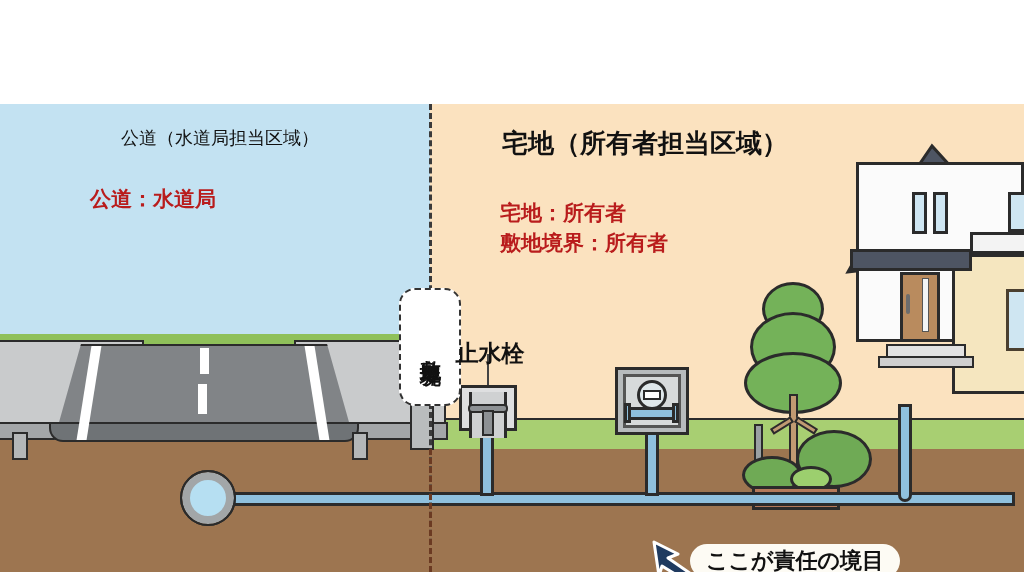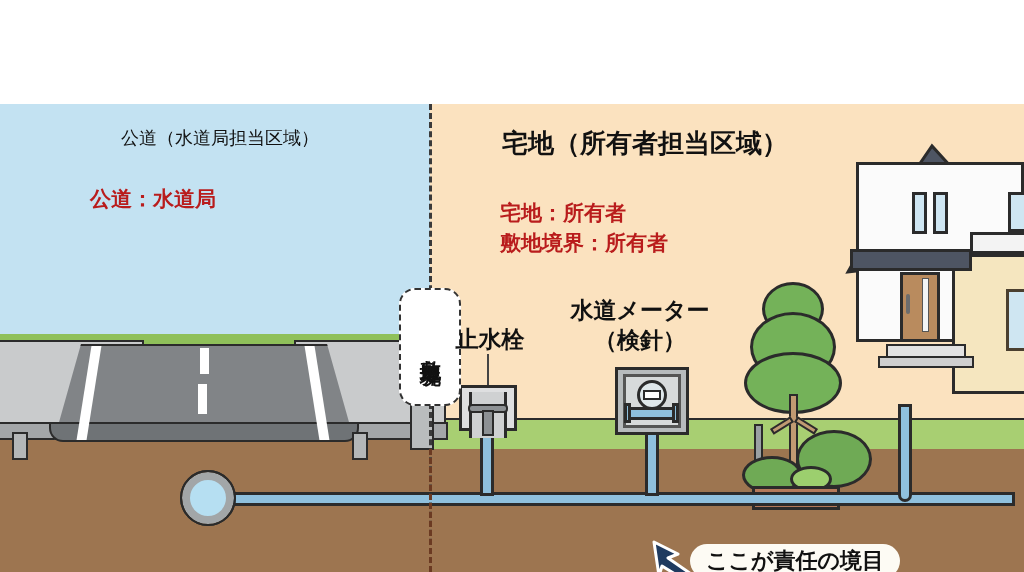--- a/index.html
+++ b/index.html
@@ -68,21 +68,21 @@
   .hl{position:absolute;left:40px;top:22px;width:360px;text-align:center;
       font-size:18px;font-weight:normal;color:#111;}
   .hr{position:absolute;left:455px;top:22px;width:380px;text-align:center;
       font-size:26px;font-weight:bold;color:#111;}
   .sub{font-size:21px;font-weight:bold;color:#b91c1c;position:absolute;line-height:1.45;}
   .subL{left:90px;top:80px;}
   .subR{left:500px;top:94px;}
 
   
   .lab{position:absolute;font-size:23px;font-weight:bold;color:#111;text-align:center;}
-  .lab-stop{left:430px;top:220px;width:120px;}
+  .lab-stop{left:430px;top:234px;width:120px;}
   .lab-meter{left:540px;top:192px;width:200px;line-height:1.3;}
   .lab-main{left:100px;top:398px;width:260px;color:#fff;font-size:24px;}
   .lab-supply{left:560px;top:396px;width:200px;color:#fff;font-size:24px;}
 
   
   .leader{position:absolute;left:487px;top:250px;width:2px;height:58px;background:#444;}
 
   
   .sc-box{position:absolute;left:459px;top:281px;width:58px;height:46px;
           background:#dedfe0;border:3px solid #2b2b2b;box-sizing:border-box;}
@@ -256,24 +256,20 @@
       <div>公道：水道局</div>
     </div>
 
     <div class="hr">宅地（所有者担当区域）</div>
     <div class="sub subR">
       <div>宅地：所有者</div>
       <div>敷地境界：所有者</div>
     </div>
 
     <div class="lab lab-stop">止水栓</div>
-    <div class="lab lab-meter">
-      <div>水道メーター</div>
-      <div>（検針）</div>
-    </div>
 
     <svg class="arrow" viewBox="0 0 60 48">
       <path d="M6,6 L30,18 L20,22 L46,40 L40,46 L14,30 L11,40 Z" fill="#1f3a5f" stroke="#ffffff" stroke-width="3" stroke-linejoin="round"></path>
     </svg>
     <div class="callout">
       <span>ここが責任の境目</span>
     </div>
 
   </div>
 </div>

